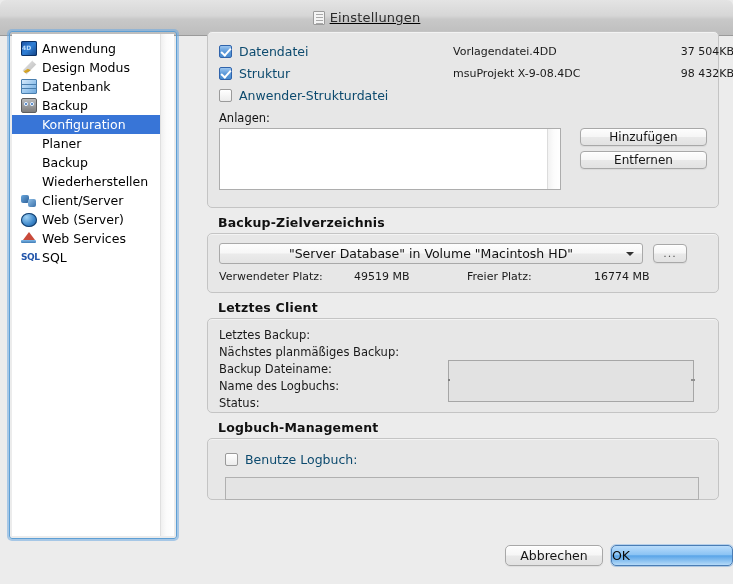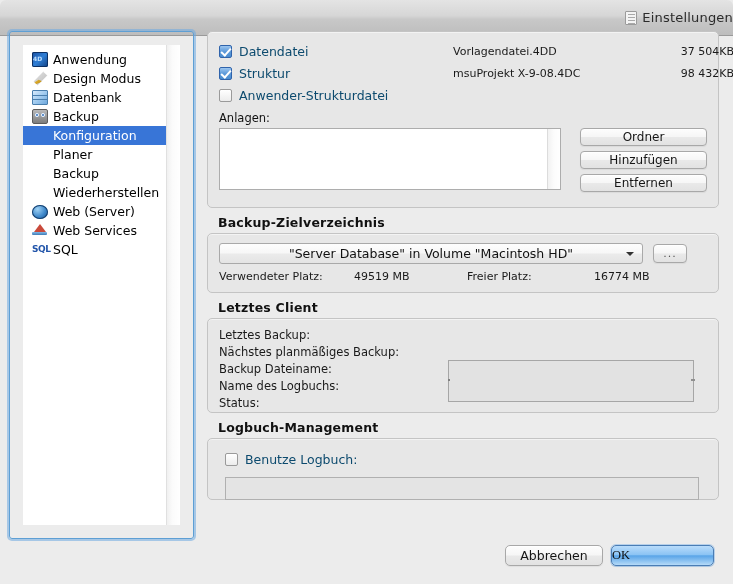--- a/index.html
+++ b/index.html
@@ -13,45 +13,45 @@
     background: #ececec;
     position: relative;
     -webkit-font-smoothing: antialiased;
   }
 
   
   .titlebar {
     position: absolute; left: 0; top: 0; width: 733px; height: 36px;
     background: linear-gradient(to bottom, #e4e4e4 0%, #d6d6d6 45%, #c8c8c8 55%, #bdbdbd 100%);
     border-bottom: 1px solid #9a9a9a;
-    display: flex; align-items: center; justify-content: flex-end;
-    border-top-left-radius: 6px; border-top-right-radius: 6px;
+    display: flex; align-items: center; justify-content: center;
+    border-top-left-radius: 6px; border-top-right-radius: 6px; text-decoration: underline;
   }
   .titlebar-inner { display: flex; align-items: center; gap: 5px; }
   .title-text {
     font-size: 13px; color: #2b2b2b; font-weight: 400;
     letter-spacing: 0.2px;
   }
   .doc-icon {
     width: 12px; height: 14px; position: relative;
     background: #f4f4f4;
     border: 1px solid #9b9b9b;
     border-radius: 1px;
   }
   .doc-icon::before {
     content: ""; position: absolute; left: 2px; top: 2px;
     width: 7px; height: 1px; background: #a9a9a9;
     box-shadow: 0 3px 0 #a9a9a9, 0 6px 0 #a9a9a9, 0 9px 0 #a9a9a9;
   }
 
   
   .sidebar-wrap {
-    position: absolute; left: 9px; top: 31px; width: 185px; height: 508px;
+    position: absolute; left: 9px; top: 31px; width: 168px; height: 508px;
     border-radius: 3px;
-    padding: 13px;
+    padding: 2px;
     background: transparent;
     box-shadow: 0 0 0 2px rgba(110,170,225,0.55);
     border: 1px solid #5e9fd4;
   }
   .sidebar {
     width: 100%; height: 100%;
     background: #ffffff;
     overflow: hidden; position: relative;
   }
   .side-scrollbar {
@@ -255,27 +255,26 @@
 
   
   .footer { position: absolute; left: 0; top: 541px; width: 733px; height: 43px; }
   .btn-cancel {
     position: absolute; left: 505px; top: 4px;
     width: 98px; height: 21px; line-height: 19px; font-size: 12.5px;
     border-radius: 5px;
   }
   .btn-ok {
     position: absolute; left: 611px; top: 4px;
-    width: 103px; height: 21px; line-height: 19px; font-size: 12.5px;
+    width: 122px; height: 21px; line-height: 19px; font-size: 12.5px;
     border-radius: 5px;
     border: 1px solid #4a7db5;
     background: linear-gradient(to bottom, #b9dcfb 0%, #8cc4f4 45%, #5aa5e8 52%, #b5daf8 100%);
     color: #0b0b0b;
     box-shadow: 0 0 0 1px rgba(130,180,230,0.5), 0 1px 1px rgba(0,0,0,0.08);
-    font-family: Liberation Serif, serif;
   }
 
   .mt7 { margin-top: 7px; }
 </style>
 </head>
 <body>
 
 <div class="titlebar">
   <div class="titlebar-inner">
     <span class="doc-icon"></span>
@@ -306,20 +305,24 @@
           <span class="lbl">Konfiguration</span>
         </div>
         <div class="tree-row lvl1">
           <span class="lbl">Planer</span>
         </div>
         <div class="tree-row lvl1">
           <span class="lbl">Backup</span>
         </div>
         <div class="tree-row lvl1">
           <span class="lbl">Wiederherstellen</span>
+        </div>
+        <div class="tree-row">
+          <span class="tree-ico ico-cs"></span>
+          <span class="lbl">Client/Server</span>
         </div>
         <div class="tree-row">
           <span class="tree-ico ico-web"></span>
           <span class="lbl">Web (Server)</span>
         </div>
         <div class="tree-row">
           <span class="tree-ico ico-ws"></span>
           <span class="lbl">Web Services</span>
         </div>
         <div class="tree-row">
@@ -354,21 +357,20 @@
       <span class="chk-label">Anwender-Strukturdatei</span>
     </div>
 
     <div class="anlagen-label">Anlagen:</div>
 
     <div class="anlagen-row">
       <div class="listbox">
         <div class="listbox-scroll"></div>
       </div>
       <div class="btn-col">
-        <div class="btn btn-wide">Ordner</div>
         <div class="btn btn-wide">Hinzufügen</div>
         <div class="btn btn-wide">Entfernen</div>
       </div>
     </div>
   </div>
 
   <div class="group-title mt7">Backup-Zielverzeichnis</div>
   <div class="groupbox gb-ziel">
     <div class="popup-row">
       <div class="popup">

